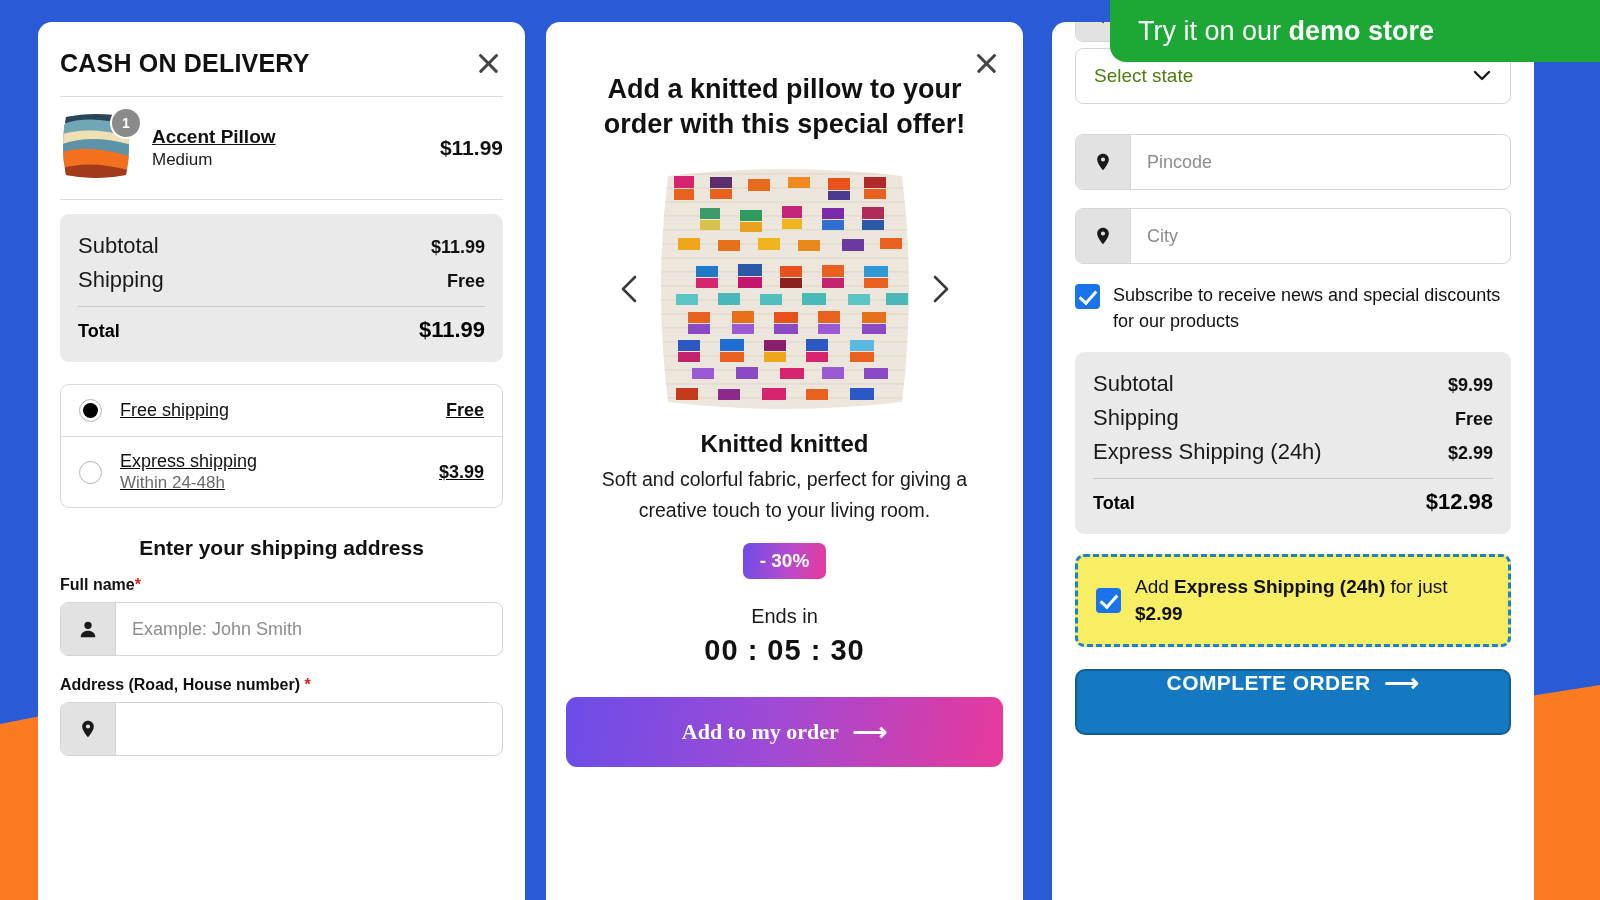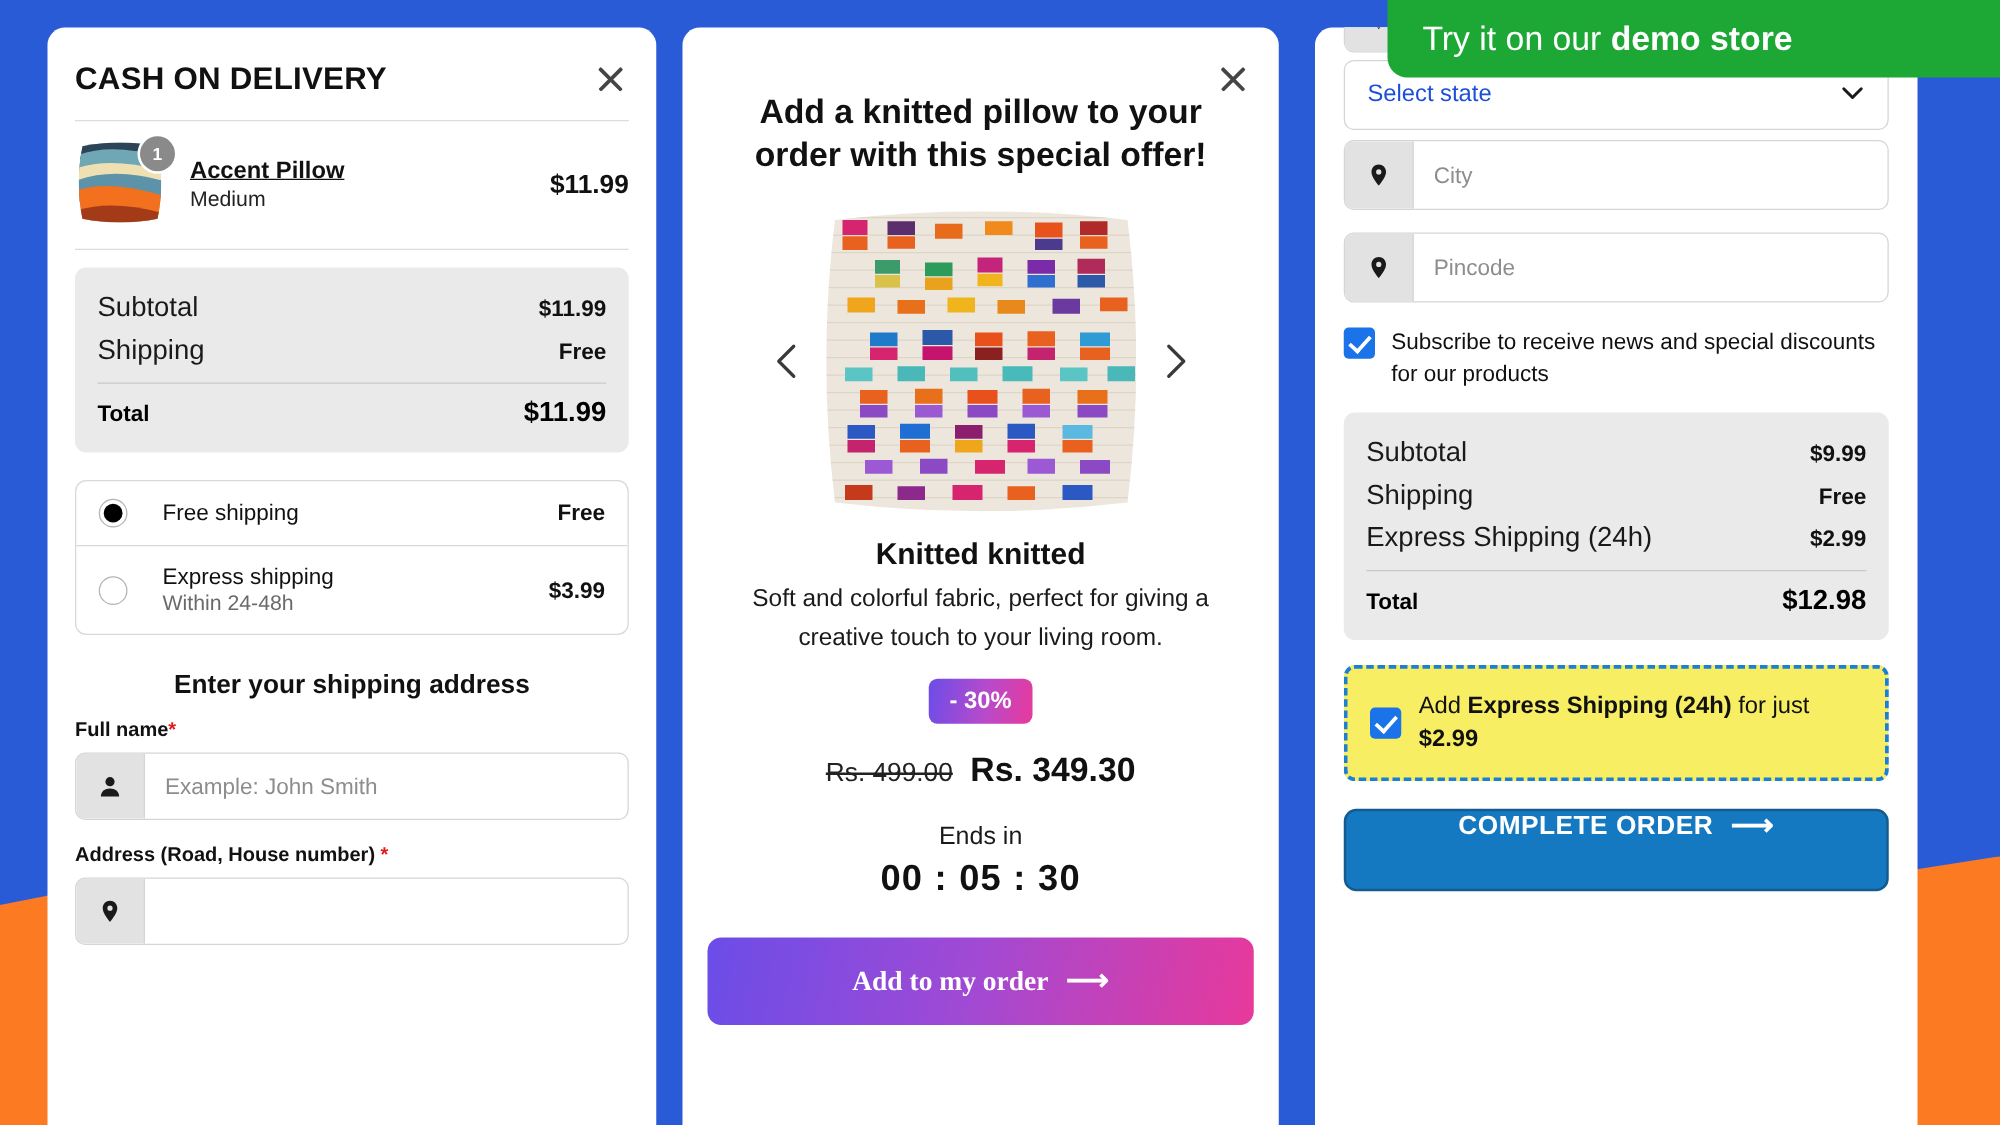--- a/index.html
+++ b/index.html
@@ -60,21 +60,21 @@
 
   .summary-box { background:#eaeaea; border-radius:9px; padding:15px 18px; margin-top:14px; }
   .sum-row { display:flex; justify-content:space-between; align-items:baseline; padding:4px 0; }
   .sum-label { font-size:22px; color:#1a1a1a; }
   .sum-val { font-size:18px; font-weight:bold; color:#111; }
   .sum-div { height:1px; background:#c9c9c9; margin:9px 0 6px 0; }
   .sum-total-l { font-size:18px; font-weight:bold; }
   .sum-total-v { font-size:22px; font-weight:bold; }
 
   .ship-opts { border:1px solid #d8d8d8; border-radius:9px; margin-top:22px; overflow:hidden; }
-  .ship-opt { display:flex; align-items:center; gap:28px; padding:14px 18px; }
+  .ship-opt { display:flex; align-items:center; gap:18px; padding:14px 18px;text-decoration:underline; }
   .ship-opt + .ship-opt { border-top:1px solid #d8d8d8; }
   .radio { width:23px; height:23px; border-radius:50%; border:1.6px solid #b4b4b4; flex:none; position:relative; background:#fff; }
   .radio.on::after { content:""; position:absolute; inset:3px; background:#000; border-radius:50%; }
   .ship-txt { flex:1; }
   .ship-name { font-size:18px; color:#111; }
   .ship-sub { font-size:17px; color:#6a6a6a; margin-top:1px; }
   .ship-price { font-size:18px; font-weight:bold; color:#111; }
 
   .addr-title { text-align:center; font-size:21px; font-weight:bold; margin:28px 0 16px; color:#111; }
   .field-label { font-size:16px; font-weight:bold; color:#111; margin-bottom:8px; }
@@ -119,21 +119,21 @@
   #panel-checkout { left:1052px; top:22px; width:482px; height:900px; }
   .co-inner { padding:0 23px; }
   .co-clip-field {
     display:flex; border:1px solid #d5d5d5; border-radius:8px; overflow:hidden;
     height:54px; background:#fff; margin-top:-34px; margin-bottom:6px;
   }
   .co-field { display:flex; border:1px solid #d5d5d5; border-radius:8px; overflow:hidden; height:56px; background:#fff; margin-bottom:18px; }
   .co-select {
     height:56px; border:1px solid #d5d5d5; border-radius:8px; background:#fff;
     display:flex; align-items:center; justify-content:space-between; padding:0 18px;
-    font-size:19px; color:#1d4ed8; margin-bottom:8px; cursor:pointer;
+    font-size:19px; color:#4d7c0f; margin-bottom:30px; cursor:pointer;
   }
   .chk-row { display:flex; align-items:flex-start; gap:13px; margin:4px 0 18px; }
   .chkbox { width:25px; height:25px; border-radius:4px; background:#1A73E8; flex:none; position:relative; margin-top:2px; }
   .chkbox::after {
     content:""; position:absolute; left:8px; top:3px; width:7px; height:14px;
     border:solid #fff; border-width:0 3px 3px 0; transform:rotate(42deg);
   }
   .chk-label { font-size:18px; line-height:1.45; color:#111; }
   .co-summary { background:#eaeaea; border-radius:9px; padding:15px 18px; }
   .yellow-box {
@@ -405,24 +405,20 @@
     </div>
   </div>
 
   <div class="offer-name">Knitted knitted</div>
   <div class="offer-desc">Soft and colorful fabric, perfect for giving a creative touch to your living room.</div>
 
   <div class="badge-row">
     <span class="disc-badge">- 30%</span>
   </div>
 
-  <div class="price-row">
-    <span class="price-old">Rs. 499.00</span>
-    <span class="price-new">Rs. 349.30</span>
-  </div>
 
   <div class="ends-in">Ends in</div>
   <div class="timer">00 : 05 : 30</div>
 
   <button class="cta-add">
     <span>Add to my order</span>
     <span class="arrow-glyph">⟶</span>
   </button>
 </div>
 
@@ -446,30 +442,30 @@
           </svg>
       </span>
     </div>
 
     <div class="co-field">
       <div class="input-icon">
         <svg width="20" height="24" viewBox="0 0 24 24" fill="#1a1a1a">
             <path d="M12 2C8.1 2 5 5.1 5 9c0 5.2 7 13 7 13s7-7.8 7-13c0-3.9-3.1-7-7-7zm0 9.5A2.5 2.5 0 1 1 12 6.5a2.5 2.5 0 0 1 0 5z"></path>
           </svg>
       </div>
-      <input class="input-box" placeholder="City" style="">
+      <input class="input-box" placeholder="Pincode" style="">
     </div>
 
     <div class="co-field">
       <div class="input-icon">
         <svg width="20" height="24" viewBox="0 0 24 24" fill="#1a1a1a">
             <path d="M12 2C8.1 2 5 5.1 5 9c0 5.2 7 13 7 13s7-7.8 7-13c0-3.9-3.1-7-7-7zm0 9.5A2.5 2.5 0 1 1 12 6.5a2.5 2.5 0 0 1 0 5z"></path>
           </svg>
       </div>
-      <input class="input-box" placeholder="Pincode" style="">
+      <input class="input-box" placeholder="City" style="">
     </div>
 
     <div class="chk-row">
       <div class="chkbox"></div>
       <div class="chk-label">Subscribe to receive news and special discounts for our products</div>
     </div>
 
     <div class="co-summary">
       <div class="sum-row">
         <span class="sum-label">Subtotal</span>

